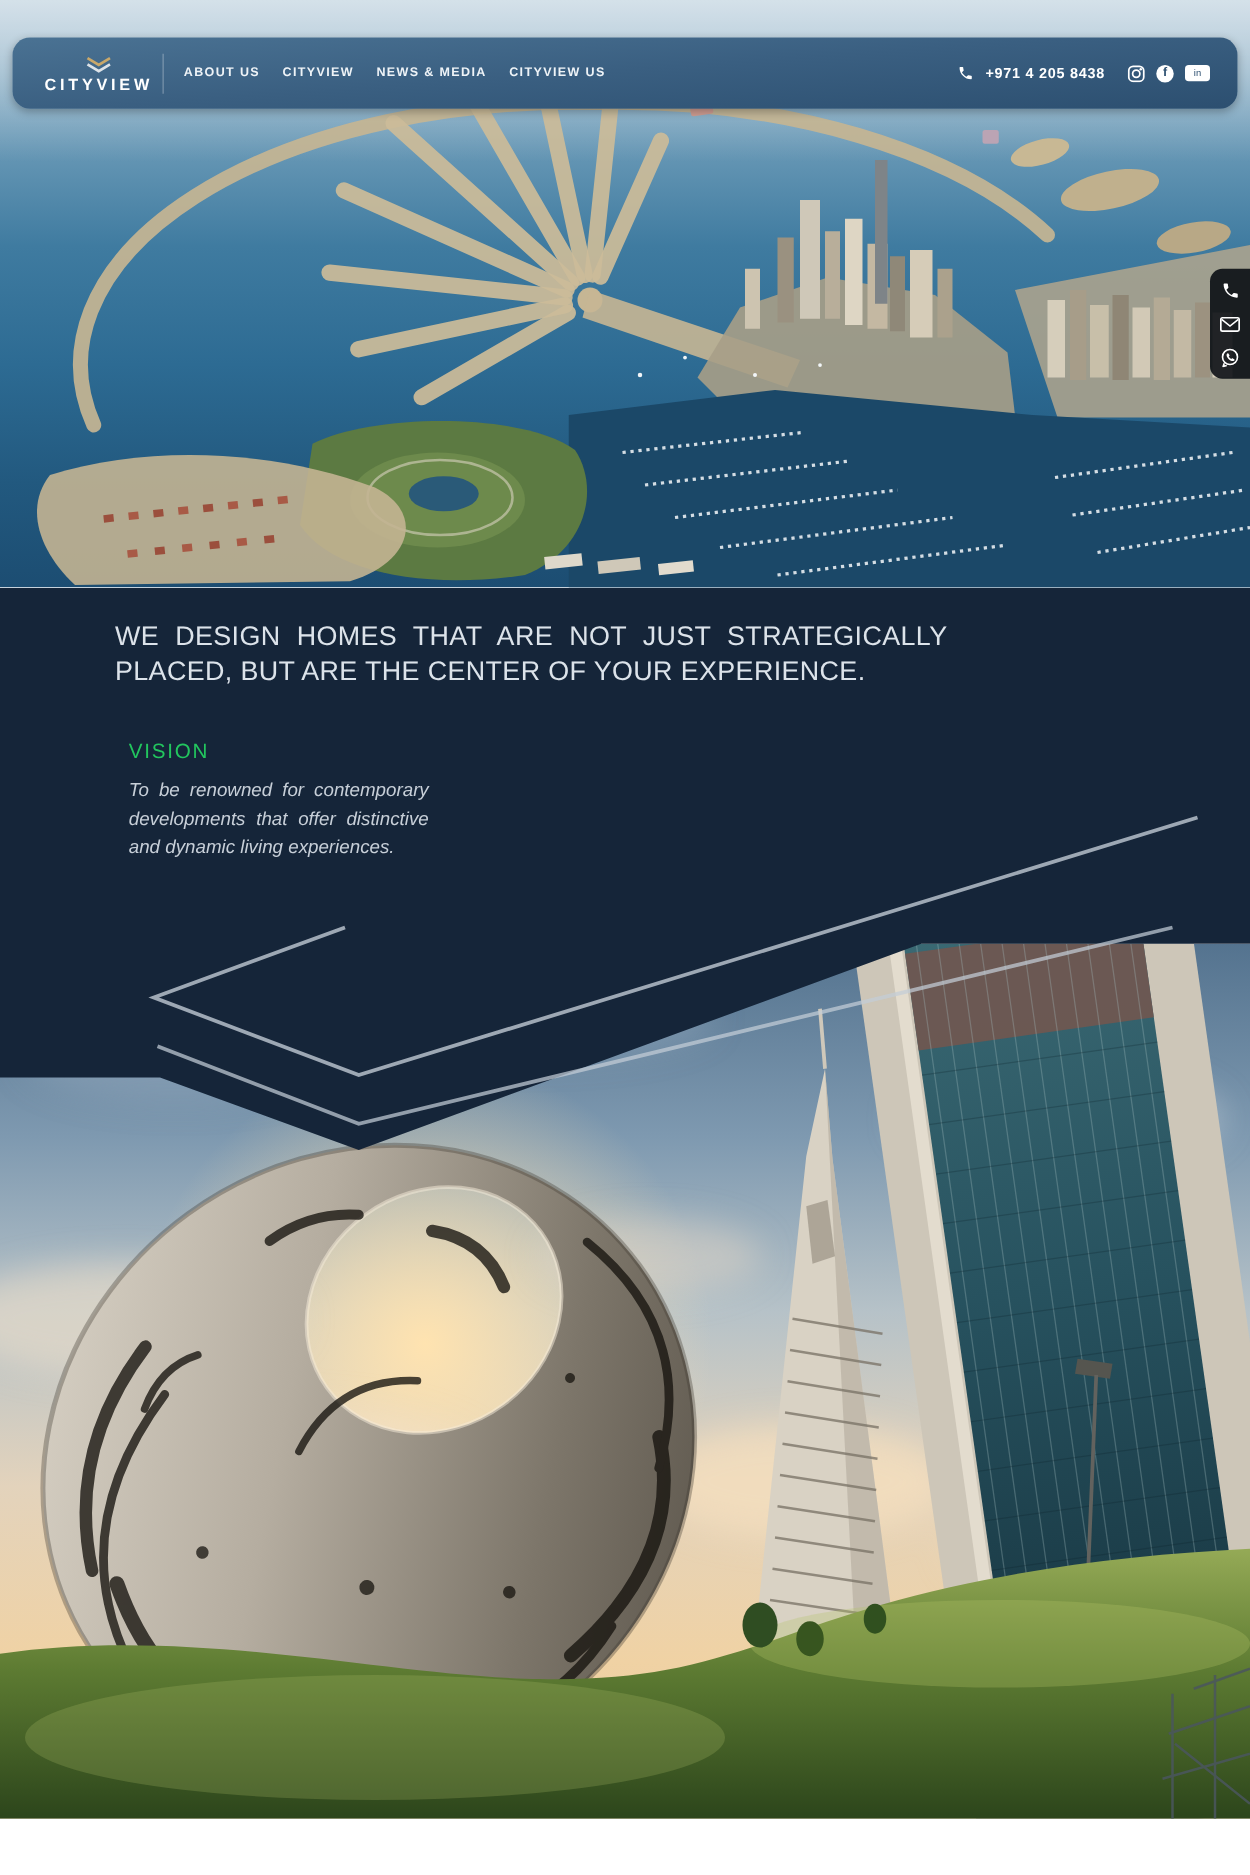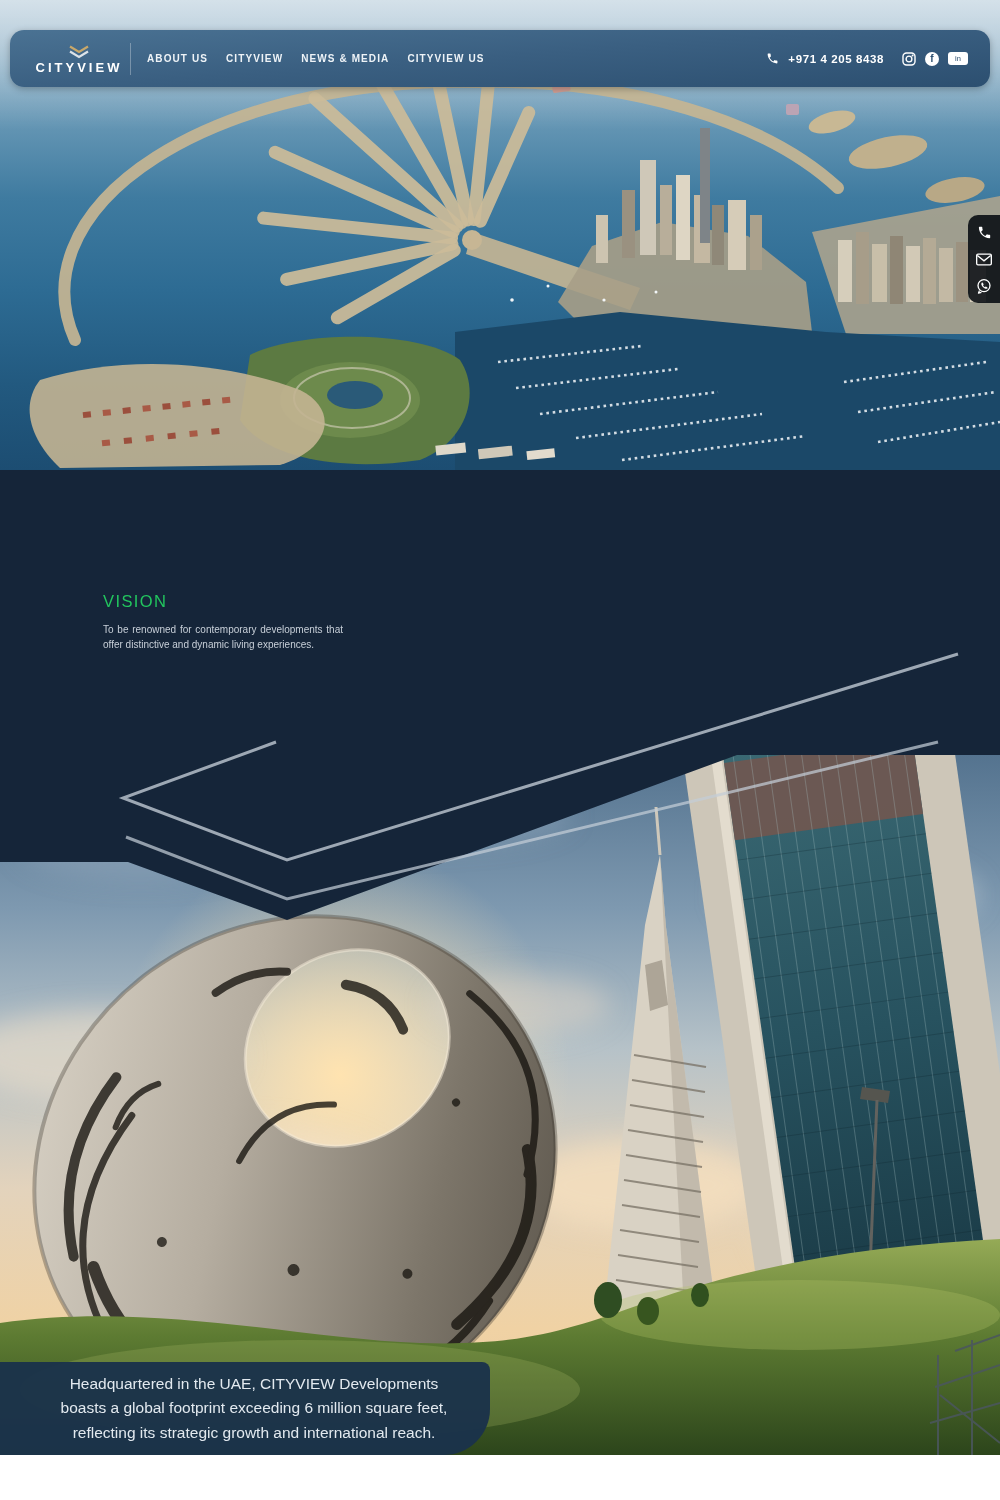--- a/index.html
+++ b/index.html
@@ -39,21 +39,21 @@
   
   .section-dark{
     position:absolute;top:470px;left:0;width:1000px;height:450px;z-index:3;
     background:#152539;
     clip-path:polygon(0 0,100% 0,100% 285px,737px 285px,287px 450px,128px 392px,0 392px);
   }
   .headline{position:absolute;left:92px;top:26px;width:666px;color:#dce3ea;
     font-size:21.5px;line-height:27.5px;letter-spacing:.3px;font-weight:500;}
   .headline .l1{text-align:justify;text-align-last:justify;}
   .col-title{color:#22c55e;font-size:16.5px;letter-spacing:1.4px;margin-bottom:11px;font-weight:500;}
-  .col-body{color:#c7cfd8;font-size:10px;line-height:1.5;text-align:justify;}
+  .col-body{color:#c7cfd8;font-size:15px;line-height:1.5;text-align:justify;font-style:italic;}
   .vision-col{position:absolute;left:103px;top:122px;width:240px;}
   .mission-col{position:absolute;left:368px;top:122px;width:382px;}
   
   .decor{position:absolute;top:640px;left:0;width:1000px;height:320px;z-index:4;pointer-events:none;}
   
   .image2{position:absolute;top:755px;left:0;width:1000px;height:700px;z-index:2;}
   .caption-box{
     position:absolute;left:0;top:607px;width:490px;height:93px;z-index:2;
     background:rgba(27,51,74,.97);border-radius:0 8px 46px 0;box-sizing:border-box;
     display:flex;flex-direction:column;align-items:center;justify-content:center;
@@ -329,28 +329,27 @@
     <g stroke="#4b565f" stroke-width="2" opacity=".85">
       <line x1="938" y1="700" x2="938" y2="600"></line>
         <line x1="972" y1="700" x2="972" y2="585"></line>
       <line x1="1000" y1="648" x2="930" y2="668"></line>
         <line x1="1000" y1="610" x2="935" y2="632"></line>
       <line x1="1000" y1="580" x2="955" y2="596"></line>
         <line x1="940" y1="640" x2="1000" y2="688"></line>
     </g>
   </svg>
   
-  <div class="caption-box">
-    <div>Headquartered in the UAE, CITYVIEW Developments</div>
-    <div>boasts a global footprint exceeding 6 million square feet,</div>
-    <div>reflecting its strategic growth and international reach.</div>
+</div>
+
+<div class="section-dark">
+  <div class="headline">
+    <div class="l1">WE DESIGN HOMES THAT ARE NOT JUST STRATEGICALLY</div>
+    <div class="l2">PLACED, BUT ARE THE CENTER OF YOUR EXPERIENCE.</div>
   </div>
-</div>
-
-<div class="section-dark">
   <div class="vision-col">
     <div class="col-title">VISION</div>
     <div class="col-body">To be renowned for contemporary developments that offer distinctive and dynamic living experiences.</div>
   </div>
 </div>
 
 <svg class="decor" viewBox="0 640 1000 320">
   <polyline points="276,742 123,798 287,860 958,654" fill="none" stroke="#c4cdd7" stroke-width="3" opacity=".78"></polyline>
   <polyline points="126,837 287,899 938,742" fill="none" stroke="#c4cdd7" stroke-width="3" opacity=".72"></polyline>
 </svg>

